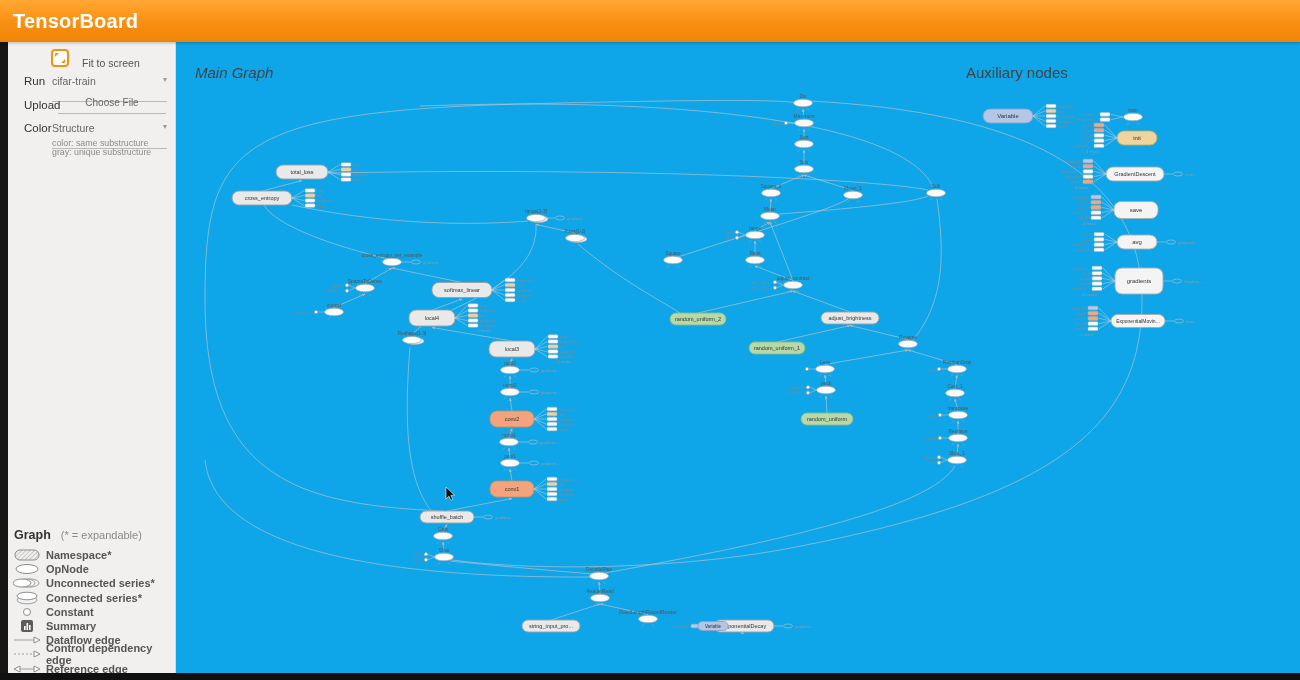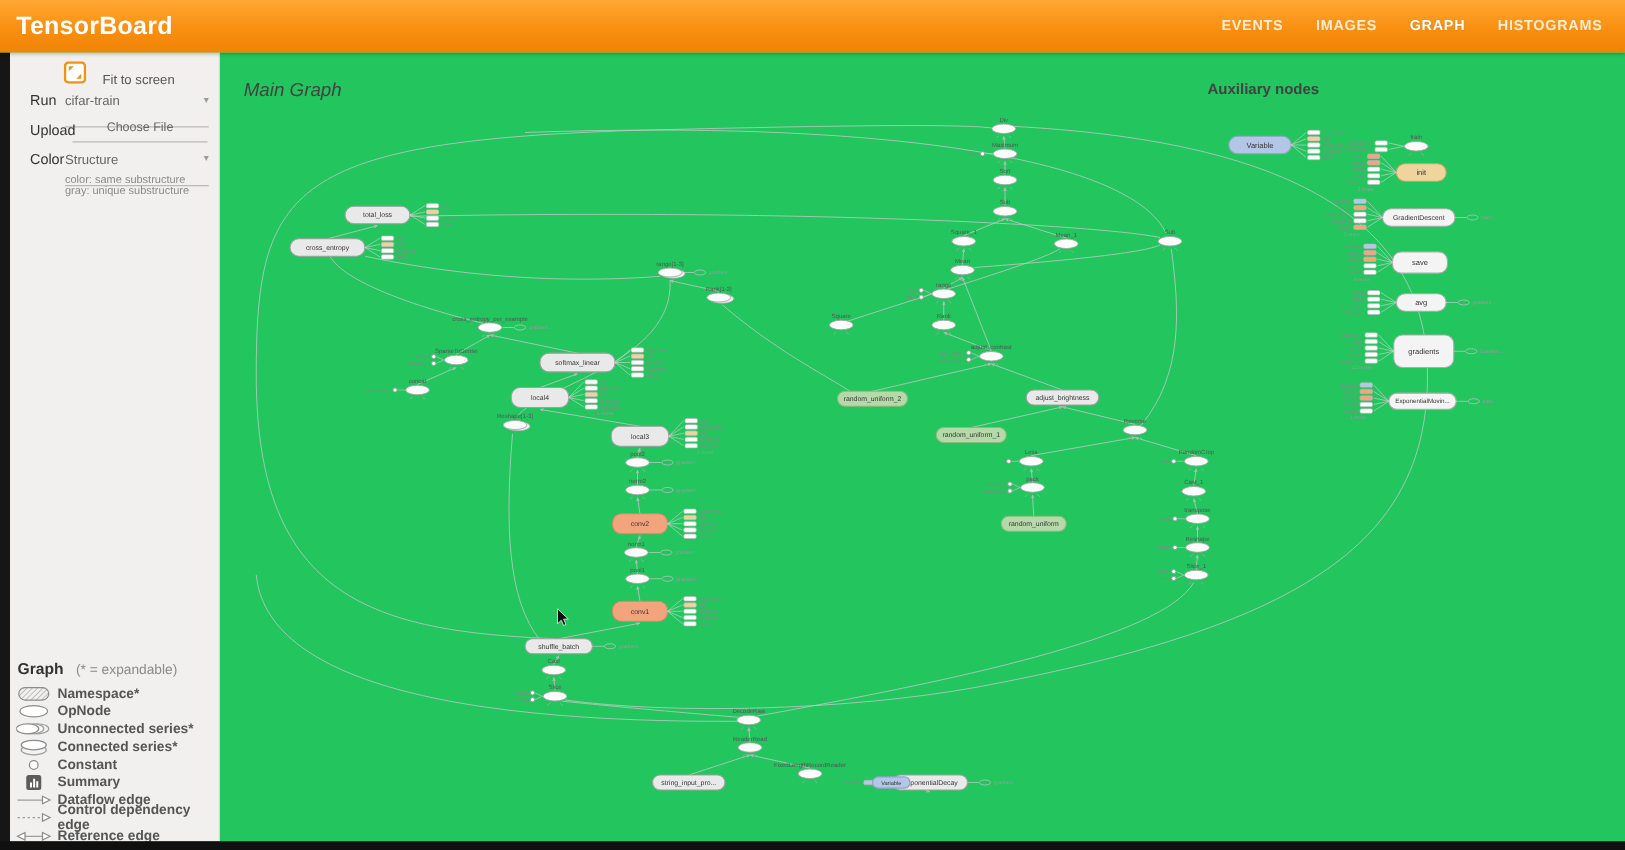--- a/index.html
+++ b/index.html
@@ -1,16 +1,16 @@
 <!DOCTYPE html>
 <html><head>
 <meta charset="utf-8">
 <style>
   html,body{margin:0;padding:0;background:#e8e8e8;}
-  .app{position:relative;width:1300px;height:680px;overflow:hidden;background:#22c55e;
+  .app{position:relative;width:1300px;height:680px;overflow:hidden;background:#0ea5e9;
        font-family:"Liberation Sans",sans-serif;}
   
   header{position:absolute;left:0;top:0;width:1300px;height:42px;
          background:linear-gradient(180deg,#ffa733 0%,#f98f11 55%,#ef8407 100%);
          display:flex;align-items:center;justify-content:space-between;
          box-shadow:0 1px 3px rgba(0,0,0,.25);z-index:30;}
   .app-title{color:#fff;font-size:20px;font-weight:bold;padding-left:13px;letter-spacing:.2px;}
   nav{display:flex;gap:26px;padding-right:18px;}
   .tab{color:rgba(255,255,255,.82);font-size:11.5px;font-weight:bold;letter-spacing:.6px;cursor:pointer;}
   .tab.active{color:#fff;text-shadow:0 0 1px rgba(0,0,0,.2);}
@@ -31,36 +31,30 @@
   .caption{position:absolute;left:44px;font-size:8.8px;color:#8a8a8a;line-height:9.5px;}
   .legend{position:absolute;left:0;top:486px;width:167px;}
   .legend-title-row{display:flex;align-items:baseline;gap:10px;padding-left:6px;margin-bottom:6px;}
   .legend-title{font-size:12.5px;font-weight:bold;color:#333;}
   .legend-note{font-size:11px;color:#8a8a8a;}
   .legend-row{display:flex;align-items:center;height:14.2px;}
   .legend-icon{width:38px;display:flex;justify-content:center;flex:0 0 38px;}
   .legend-label{font-size:11px;color:#555;font-weight:bold;}
   
   .main-title{position:absolute;left:195px;top:64px;font-size:15px;font-weight:500;color:#424242;z-index:5;font-style:italic;}
-  .aux-title{position:absolute;left:966px;top:64px;font-size:12px;font-weight:700;color:#424242;z-index:5;}
+  .aux-title{position:absolute;left:966px;top:64px;font-size:15px;font-weight:400;color:#424242;z-index:5;}
   #graph-svg{position:absolute;left:175px;top:42px;z-index:1;}
 </style>
 </head>
 <body>
 
 <div class="app">
 
   <header>
     <div class="app-title">TensorBoard</div>
-    <nav>
-      <span class="tab">EVENTS</span>
-      <span class="tab">IMAGES</span>
-      <span class="tab active">GRAPH</span>
-      <span class="tab">HISTOGRAMS</span>
-    </nav>
   </header>
 
   <div class="scroll-strip"></div>
 
   <aside>
     <div class="fit-row">
       <span>
         <svg width="18" height="18" viewBox="0 0 18 18">
           <rect x="1" y="1" width="16" height="16" rx="3" fill="#fff" stroke="#f29312" stroke-width="2"></rect>
           <path d="M4,8 V5 a1,1 0 0 1 1,-1 H8 Z" fill="#f29312"></path>

